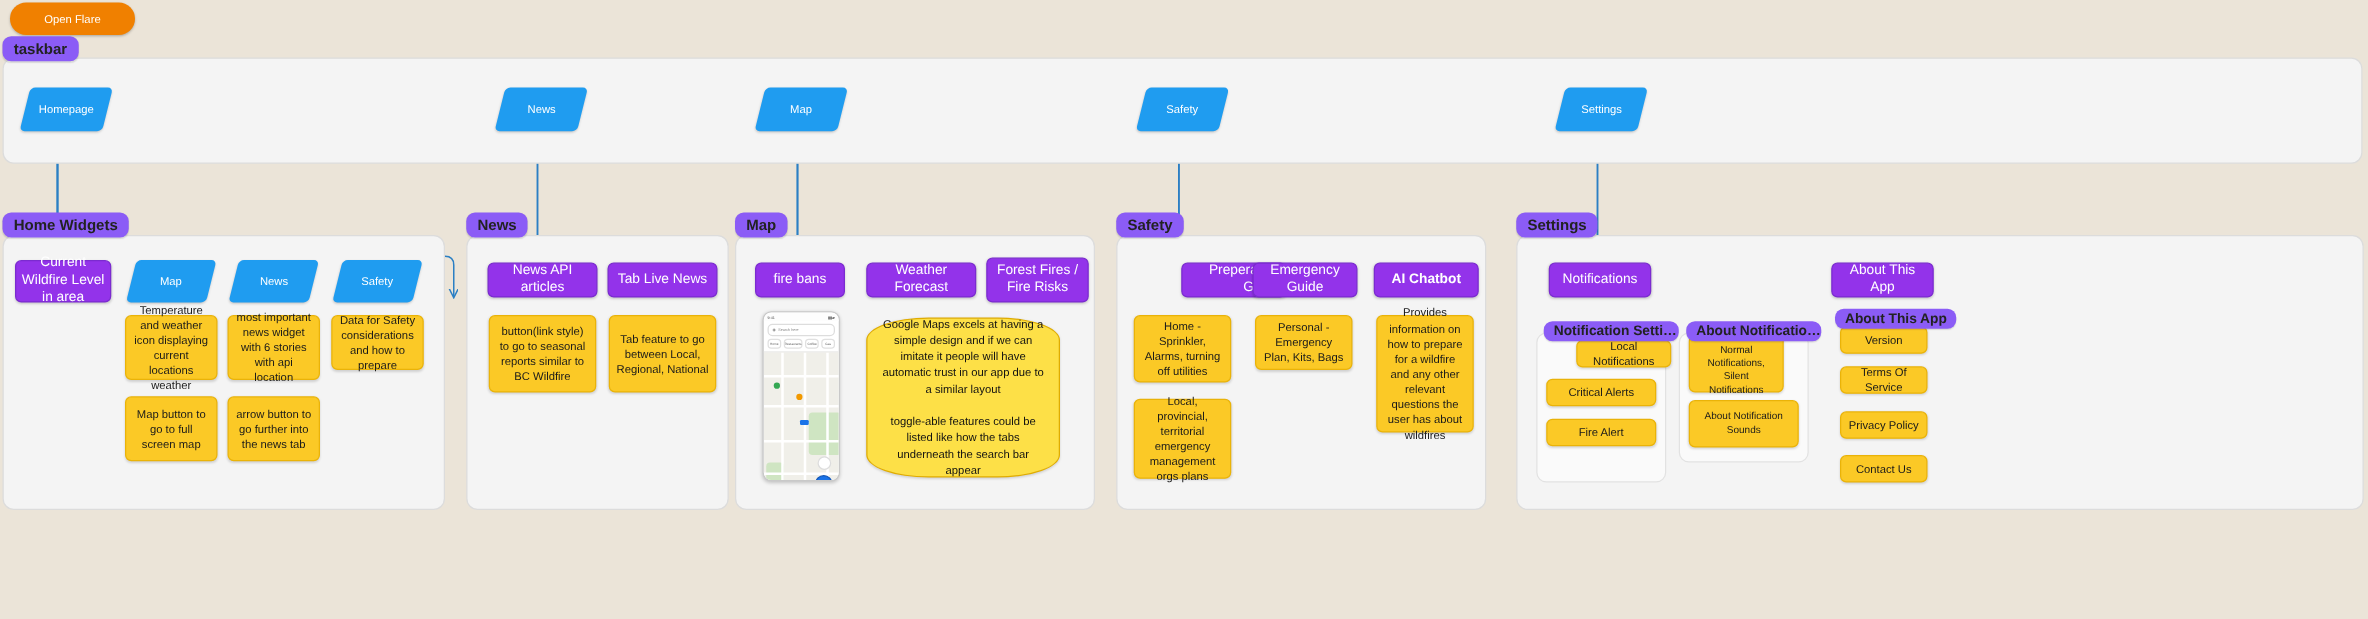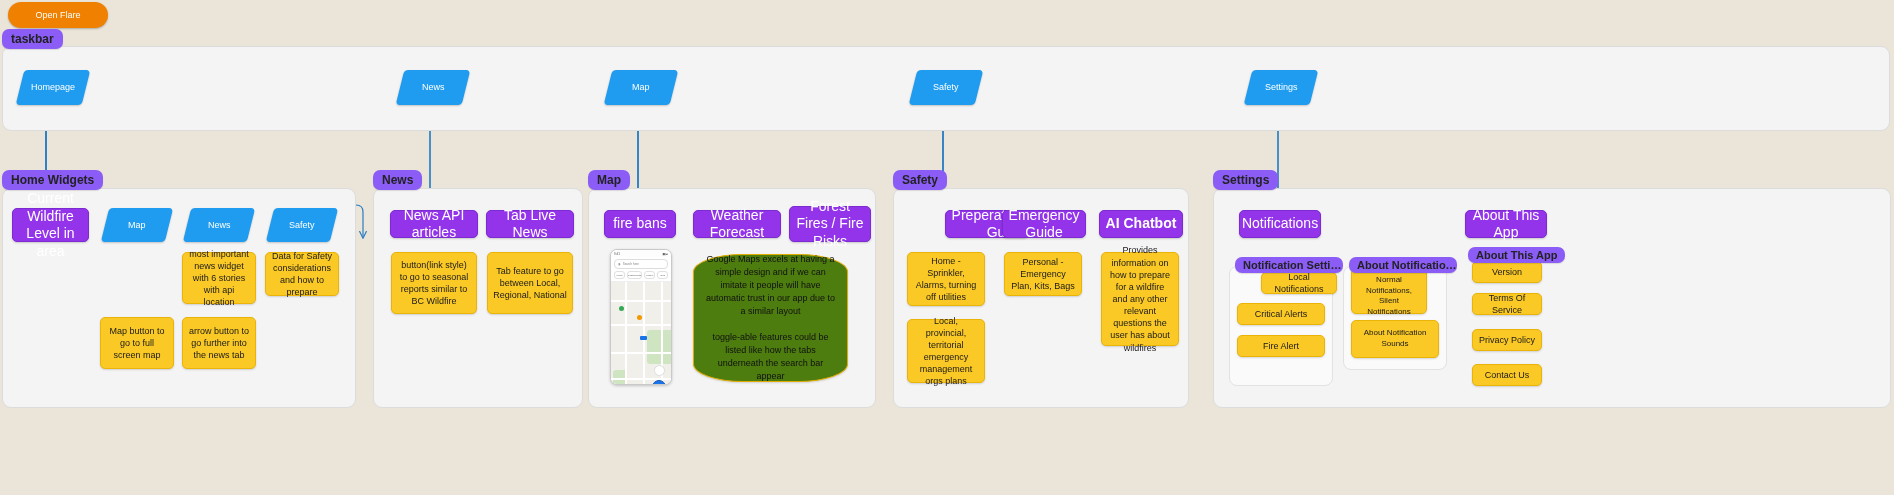--- a/index.html
+++ b/index.html
@@ -56,21 +56,21 @@
     cursor:pointer;
   }
   .para > span{transform:skewX(14deg);display:block;text-align:center;line-height:1.2;}
 
   
   .purple{
     position:absolute;
     background:#9333ea;color:#fff;
     border:1px solid #7b2bd0;
     border-radius:5px;
-    font-size:14px;
+    font-size:11px;
     display:flex;align-items:center;justify-content:center;
     text-align:center;line-height:1.25;
     box-shadow:0 1px 2px rgba(0,0,0,.18);
     padding:6px 4px;box-sizing:border-box;
     cursor:pointer;
   }
 
   
   .yellow{
     position:absolute;
@@ -81,21 +81,21 @@
     display:flex;align-items:center;justify-content:center;
     text-align:center;line-height:1.35;
     box-shadow:0 1px 2px rgba(0,0,0,.15);
     padding:3px 5px;box-sizing:border-box;
     cursor:pointer;
   }
 
   
   .cyl{
     position:absolute;
-    background:#4d7c0f;
+    background:#fde047;
     border:1px solid #e0ac00;
     border-radius:50px/18px;
     font-size:9px;color:#111;
     text-align:center;line-height:1.45;
     display:flex;align-items:center;justify-content:center;
     padding:14px 10px;box-sizing:border-box;
     white-space:pre-line;
     box-shadow:0 1px 2px rgba(0,0,0,.15);
   }
 
@@ -211,20 +211,21 @@
   <div class="para" style="left:105px;top:208px;width:64px;height:34px;">
     <span>Map</span>
   </div>
   <div class="para" style="left:187px;top:208px;width:64px;height:34px;">
     <span>News</span>
   </div>
   <div class="para" style="left:270px;top:208px;width:64px;height:34px;">
     <span>Safety</span>
   </div>
 
+  <div class="yellow" style="left:100px;top:252px;width:74px;height:52px;">Temperature and weather icon displaying current locations weather</div>
   <div class="yellow" style="left:182px;top:252px;width:74px;height:52px;">most important news widget with 6 stories with api location</div>
   <div class="yellow" style="left:265px;top:252px;width:74px;height:44px;">Data for Safety considerations and how to prepare</div>
 
   <div class="yellow" style="left:100px;top:317px;width:74px;height:52px;">Map button to go to full screen map</div>
   <div class="yellow" style="left:182px;top:317px;width:74px;height:52px;">arrow button to go further into the news tab</div>
 
   <div class="chip" style="left:373px;top:170px;">News</div>
   <div class="frame" style="left:373px;top:188px;width:210px;height:220px;"></div>
 
   <div class="purple" style="left:390px;top:210px;width:88px;height:28px;">News API articles</div>

